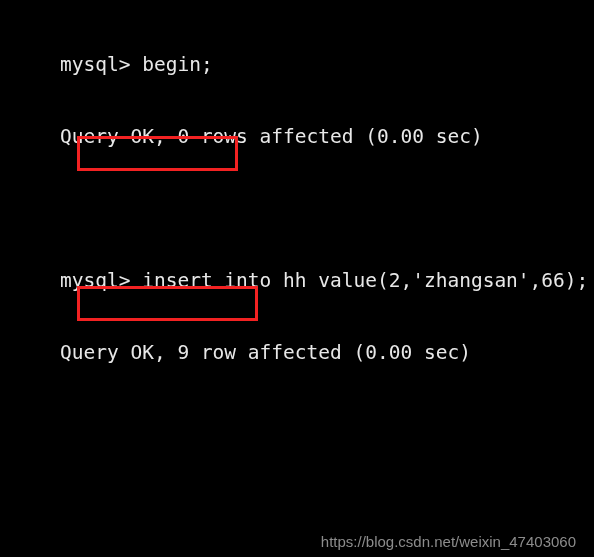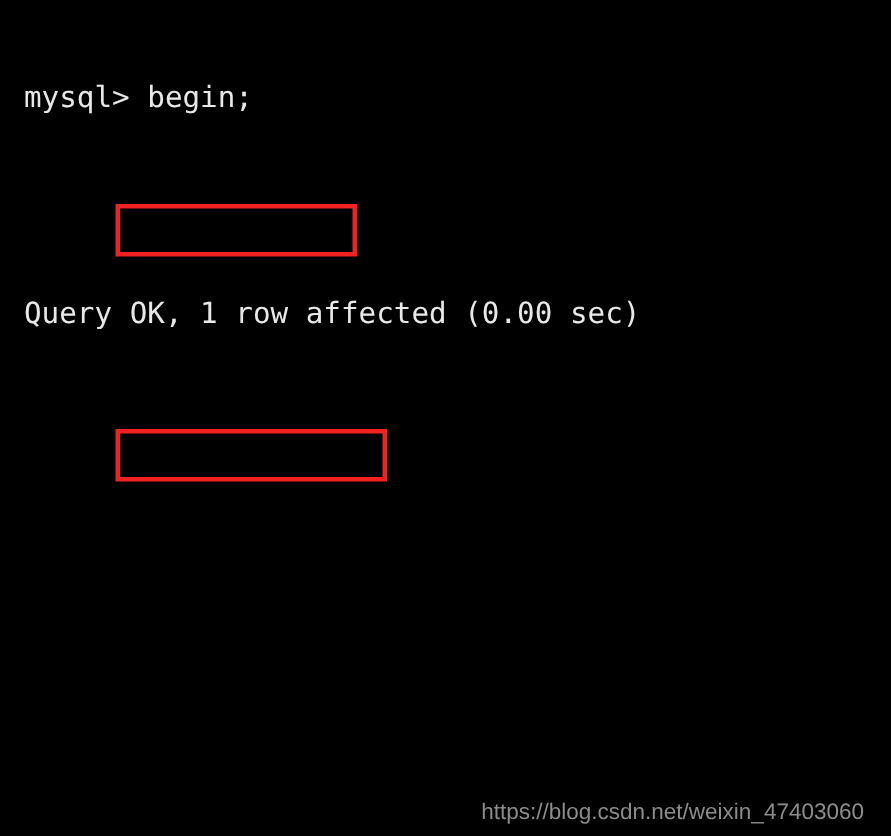--- a/index.html
+++ b/index.html
@@ -39,20 +39,21 @@
     width: 594px;
     color: #e8e8e8;
     font-size: 19.5px;
     line-height: 24px;
     white-space: pre;
   }
   .line {
     height: 24px;
     padding-left: 16px;
     white-space: pre;
+    margin-left: 44px;
   }
   .line.blank {
     height: 24px;
   }
 
   
   .highlight-box {
     position: absolute;
     border: 3px solid #f22222;
     box-sizing: border-box;
@@ -86,22 +87,24 @@
 </style>
 </head>
 <body>
 
 <div id="screen">
 
   <div class="clipped-top">+----+----------+-------+</div>
 
   <div class="console">
     <div class="line">mysql&gt; begin;</div>
+    <div class="line">Query OK, 0 rows affected (0.00 sec)</div>
     <div class="line blank"></div>
-    <div class="line">Query OK, 1 row affected (0.00 sec)</div>
+    <div class="line">mysql&gt; insert into hh value(2,'zhangsan',66);</div>
+    <div class="line">Query OK, 9 row affected (0.00 sec)</div>
     <div class="line blank"></div>
     
     
     
     
     
     
     
     
     

